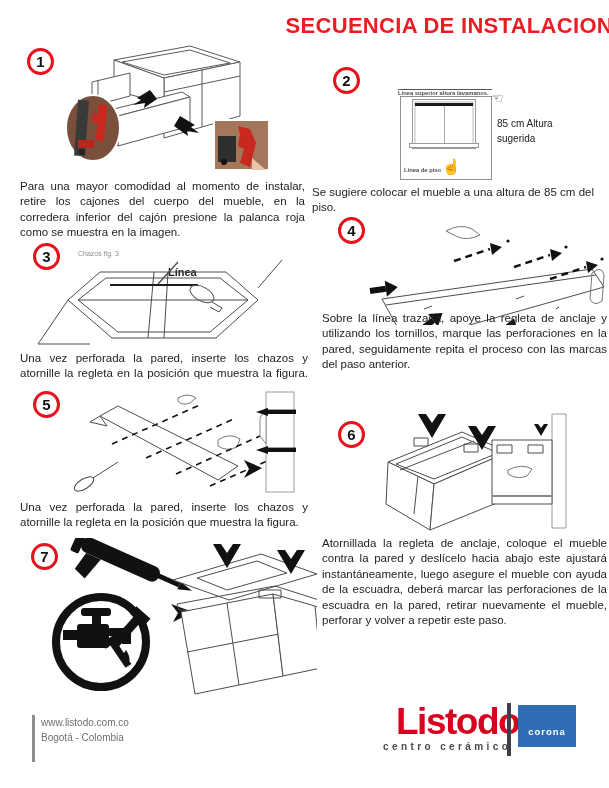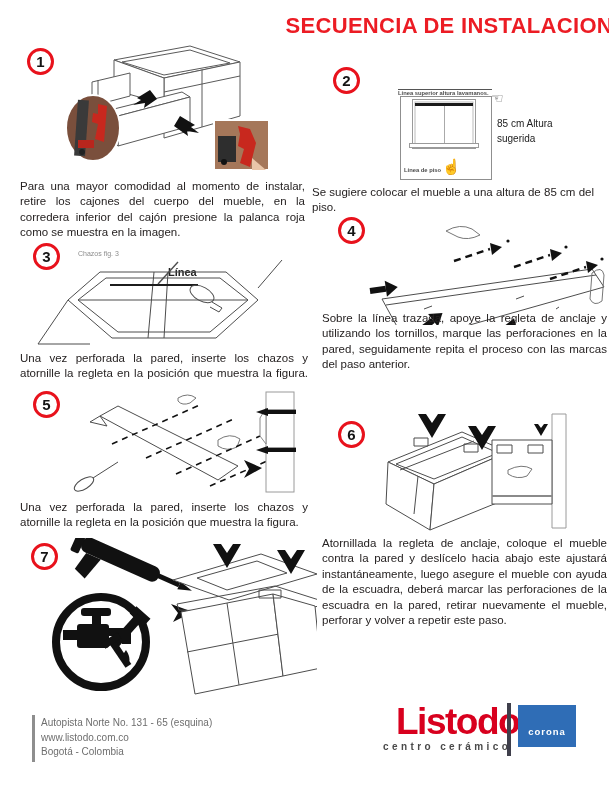--- a/index.html
+++ b/index.html
@@ -267,21 +267,20 @@
       </g>
       <g fill="#111" stroke="none">
         <polygon points="188,6 196,6 202,15 208,6 216,6 202,30"></polygon>
         <polygon points="252,12 260,12 266,21 272,12 280,12 266,36"></polygon>
       </g>
     </g>
   </svg>
 
   <div class="abs addr-bar" style="left:32px;top:715px;"></div>
   <div class="abs addr" style="left:41px;top:716px;">
-    <div>Autopista Norte No. 131 - 65 (esquina)</div>
     <div>www.listodo.com.co</div>
     <div>Bogotá - Colombia</div>
   </div>
 
   <div class="abs brand" style="left:380px;top:703px;margin-left:16px;">Listodo</div>
   <div class="abs brand-sub" style="left:383px;top:741px;">centro cerámico</div>
   <div class="abs brand-divider" style="left:507px;top:703px;"></div>
   <div class="abs corona-box" style="left:518px;top:705px;">
     <span class="corona-text">corona</span>
   </div>

